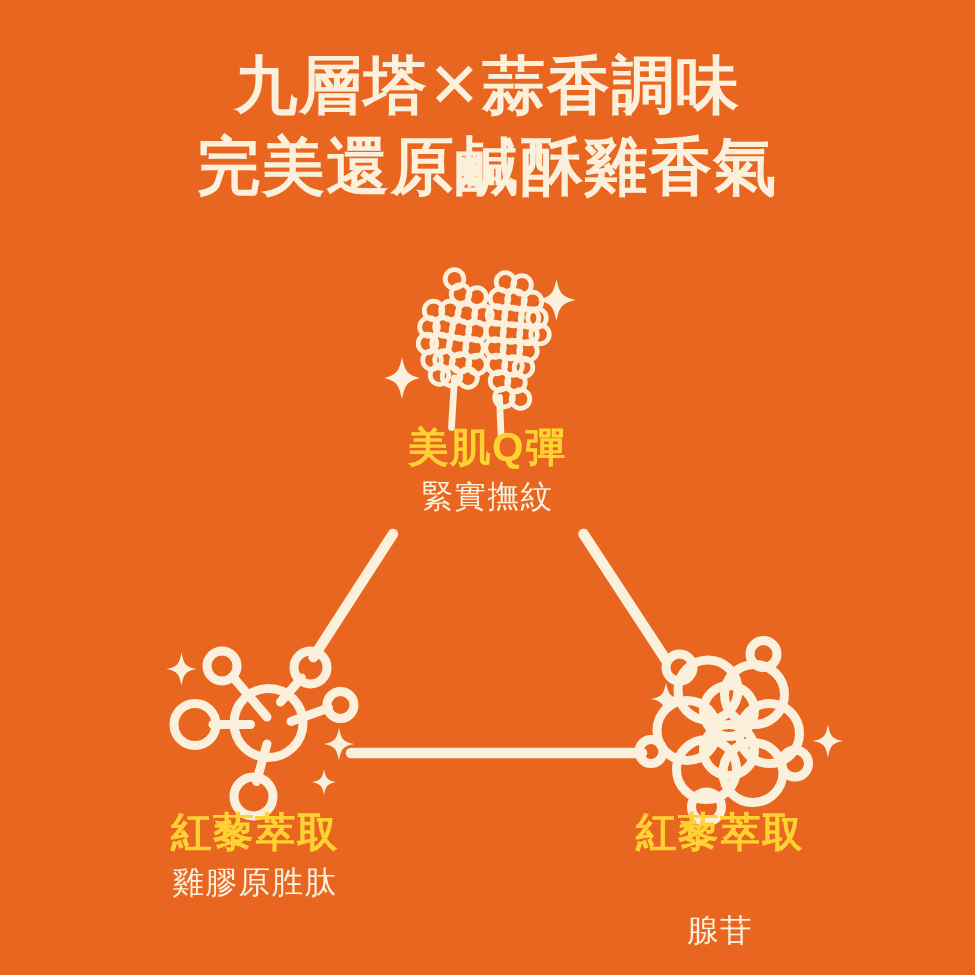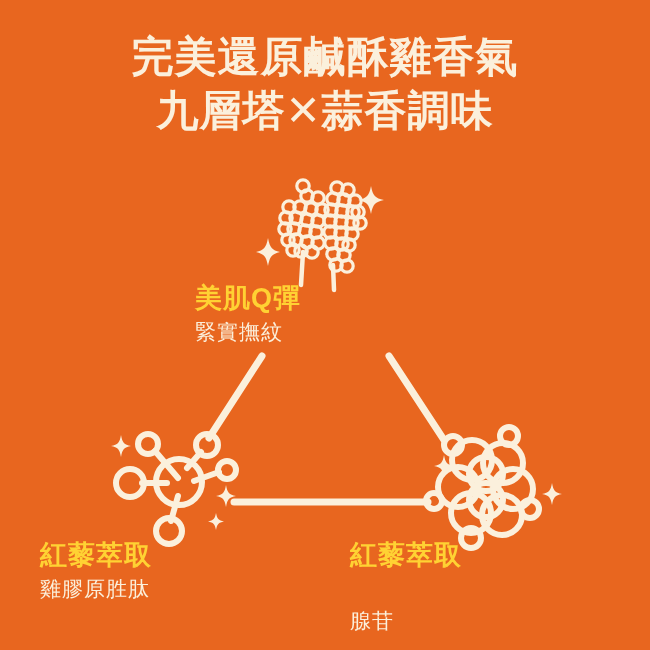--- a/index.html
+++ b/index.html
@@ -49,20 +49,21 @@
     top: 0;
     left: 0;
     width: 650px;
     height: 650px;
     pointer-events: none;
   }
 
   
   .node-labels {
     position: absolute;
+    text-align: center;
     width: 260px;
   }
   .node-title {
     display: block;
     color: #FFD233;
     font-size: 27px;
     font-weight: bold;
     letter-spacing: 1px;
     line-height: 1.15;
     white-space: nowrap;
@@ -81,22 +82,22 @@
   #labels-top   { left: 195px; top: 283px; }
   #labels-left  { left: 40px;  top: 540px; }
   #labels-right { left: 350px; top: 540px; }
 </style>
 </head>
 <body style="background: rgb(232, 102, 31);">
 
 <div id="poster" style="background: rgb(232, 102, 31);">
 
   <div id="headline" style="color: rgb(251, 240, 220);">
+    <span class="headline-line" id="headline-line-1">九層塔✕蒜香調味</span>
     <span class="headline-line" id="headline-line-2">完美還原鹹酥雞香氣</span>
-    <span class="headline-line" id="headline-line-1">九層塔✕蒜香調味</span>
   </div>
 
   <svg id="diagram-svg" viewBox="0 0 650 650">
 
     <g stroke="#FBF0DC" stroke-linecap="round" fill="none">
       <line x1="262" y1="356" x2="209" y2="438" stroke-width="7"></line>
       <line x1="389" y1="356" x2="444" y2="440" stroke-width="7"></line>
       <line x1="234" y1="502" x2="428" y2="502" stroke-width="7"></line>
     </g>
 

